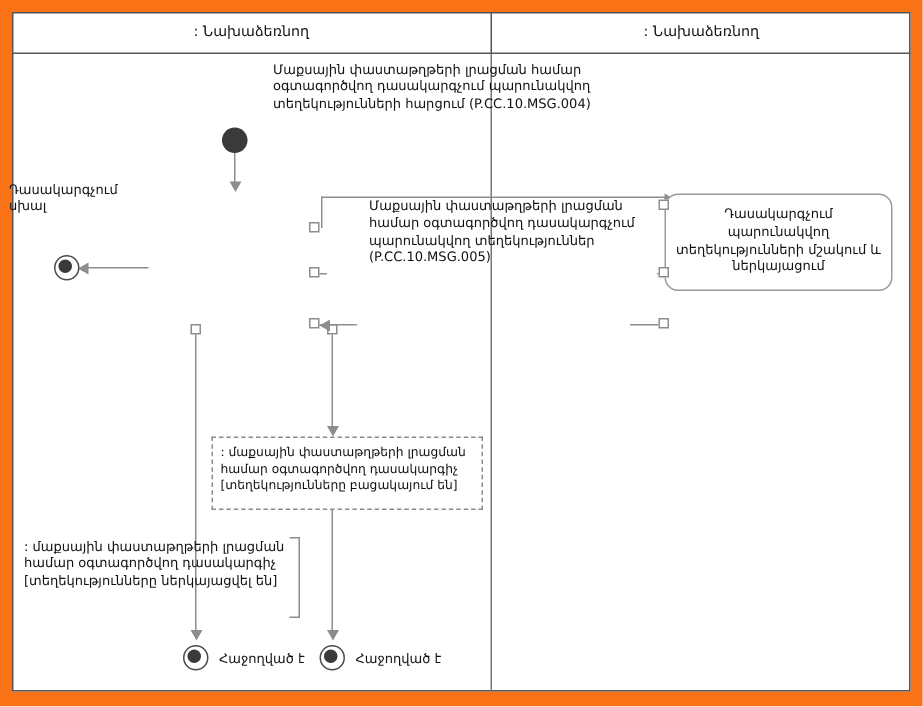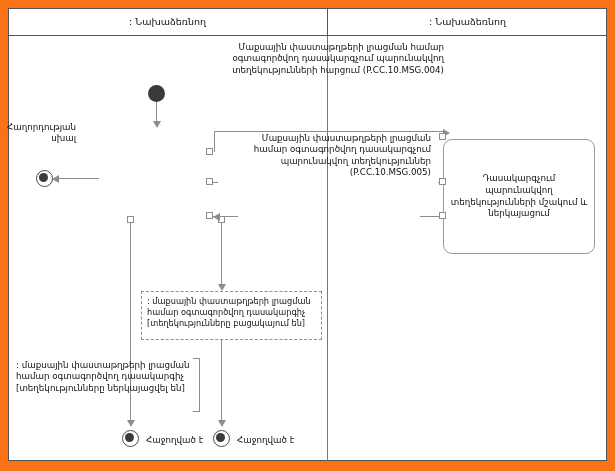--- a/index.html
+++ b/index.html
@@ -36,21 +36,21 @@
   }
   .lane-divider{
     position:absolute;left:327px;top:36px;
     width:1px;height:425px;background:#777;
   }
 
   
   .txt{
     position:absolute;
     font-size:8.7px;line-height:11.4px;
-    color:#111;text-align:right;
+    color:#111;text-align:left;
   }
   .txt-left{text-align:left;}
 
   
   .act-box{
     position:absolute;
     border:1px solid #9a9a9a;
     border-radius:9px;
     background:#fff;
     box-sizing:border-box;
@@ -155,42 +155,42 @@
   <div class="ln lnv" style="left:156px;top:102px;height:22px;"></div>
   <div class="arrow arrow-down" style="left:152.5px;top:121px;"></div>
 
 
   <div class="port" style="left:206px;top:148px;"></div>
   <div class="port" style="left:206px;top:178px;"></div>
   <div class="port" style="left:206px;top:212px;"></div>
   <div class="port" style="left:127px;top:216px;"></div>
   <div class="port" style="left:218px;top:216px;"></div>
 
-  <div class="txt" style="left:6px;top:122px;width:70px;">Հաղորդության սխալ</div>
+  <div class="txt" style="left:6px;top:122px;width:70px;">Դասակարգչում սխալ</div>
   <div class="ln lnh" style="left:57px;top:178px;width:42px;"></div>
   <div class="arrow arrow-left" style="left:52px;top:174.5px;"></div>
   <div class="final" style="left:36px;top:170px;"></div>
 
   <div class="ln lnv" style="left:214px;top:131px;height:21px;"></div>
   <div class="ln lnh" style="left:214px;top:131px;width:229px;"></div>
   <div class="ln lnv" style="left:443px;top:131px;height:5px;"></div>
   <div class="arrow arrow-right" style="left:443px;top:128.5px;"></div>
 
   <div class="txt" style="left:246px;top:133px;width:185px;">Մաքսային փաստաթղթերի լրացման համար օգտագործվող դասակարգչում պարունակվող տեղեկություններ (P.CC.10.MSG.005)</div>
 
   <div class="ln lnh" style="left:213px;top:182px;width:5px;"></div>
   <div class="ln lnh" style="left:438px;top:182px;width:10px;"></div>
 
 
   <div class="ln lnh" style="left:213px;top:216px;width:24px;"></div>
   <div class="ln lnv" style="left:237px;top:216px;height:1px;"></div>
   <div class="ln lnh" style="left:420px;top:216px;width:23px;"></div>
   <div class="arrow arrow-left" style="left:213px;top:212.5px;"></div>
 
-  <div class="act-box" style="left:443px;top:139px;width:152px;height:115px;">
+  <div class="act-box" style="left:443px;top:129px;width:152px;height:65px;">
     <span class="act-label">Դասակարգչում պարունակվող տեղեկությունների մշակում և ներկայացում</span>
   </div>
 
   <div class="port" style="left:439px;top:133px;"></div>
   <div class="port" style="left:439px;top:178px;"></div>
   <div class="port" style="left:439px;top:212px;"></div>
 
   <div class="ln lnv" style="left:130px;top:223px;height:200px;"></div>
   <div class="arrow arrow-down" style="left:126.5px;top:420px;"></div>
 

